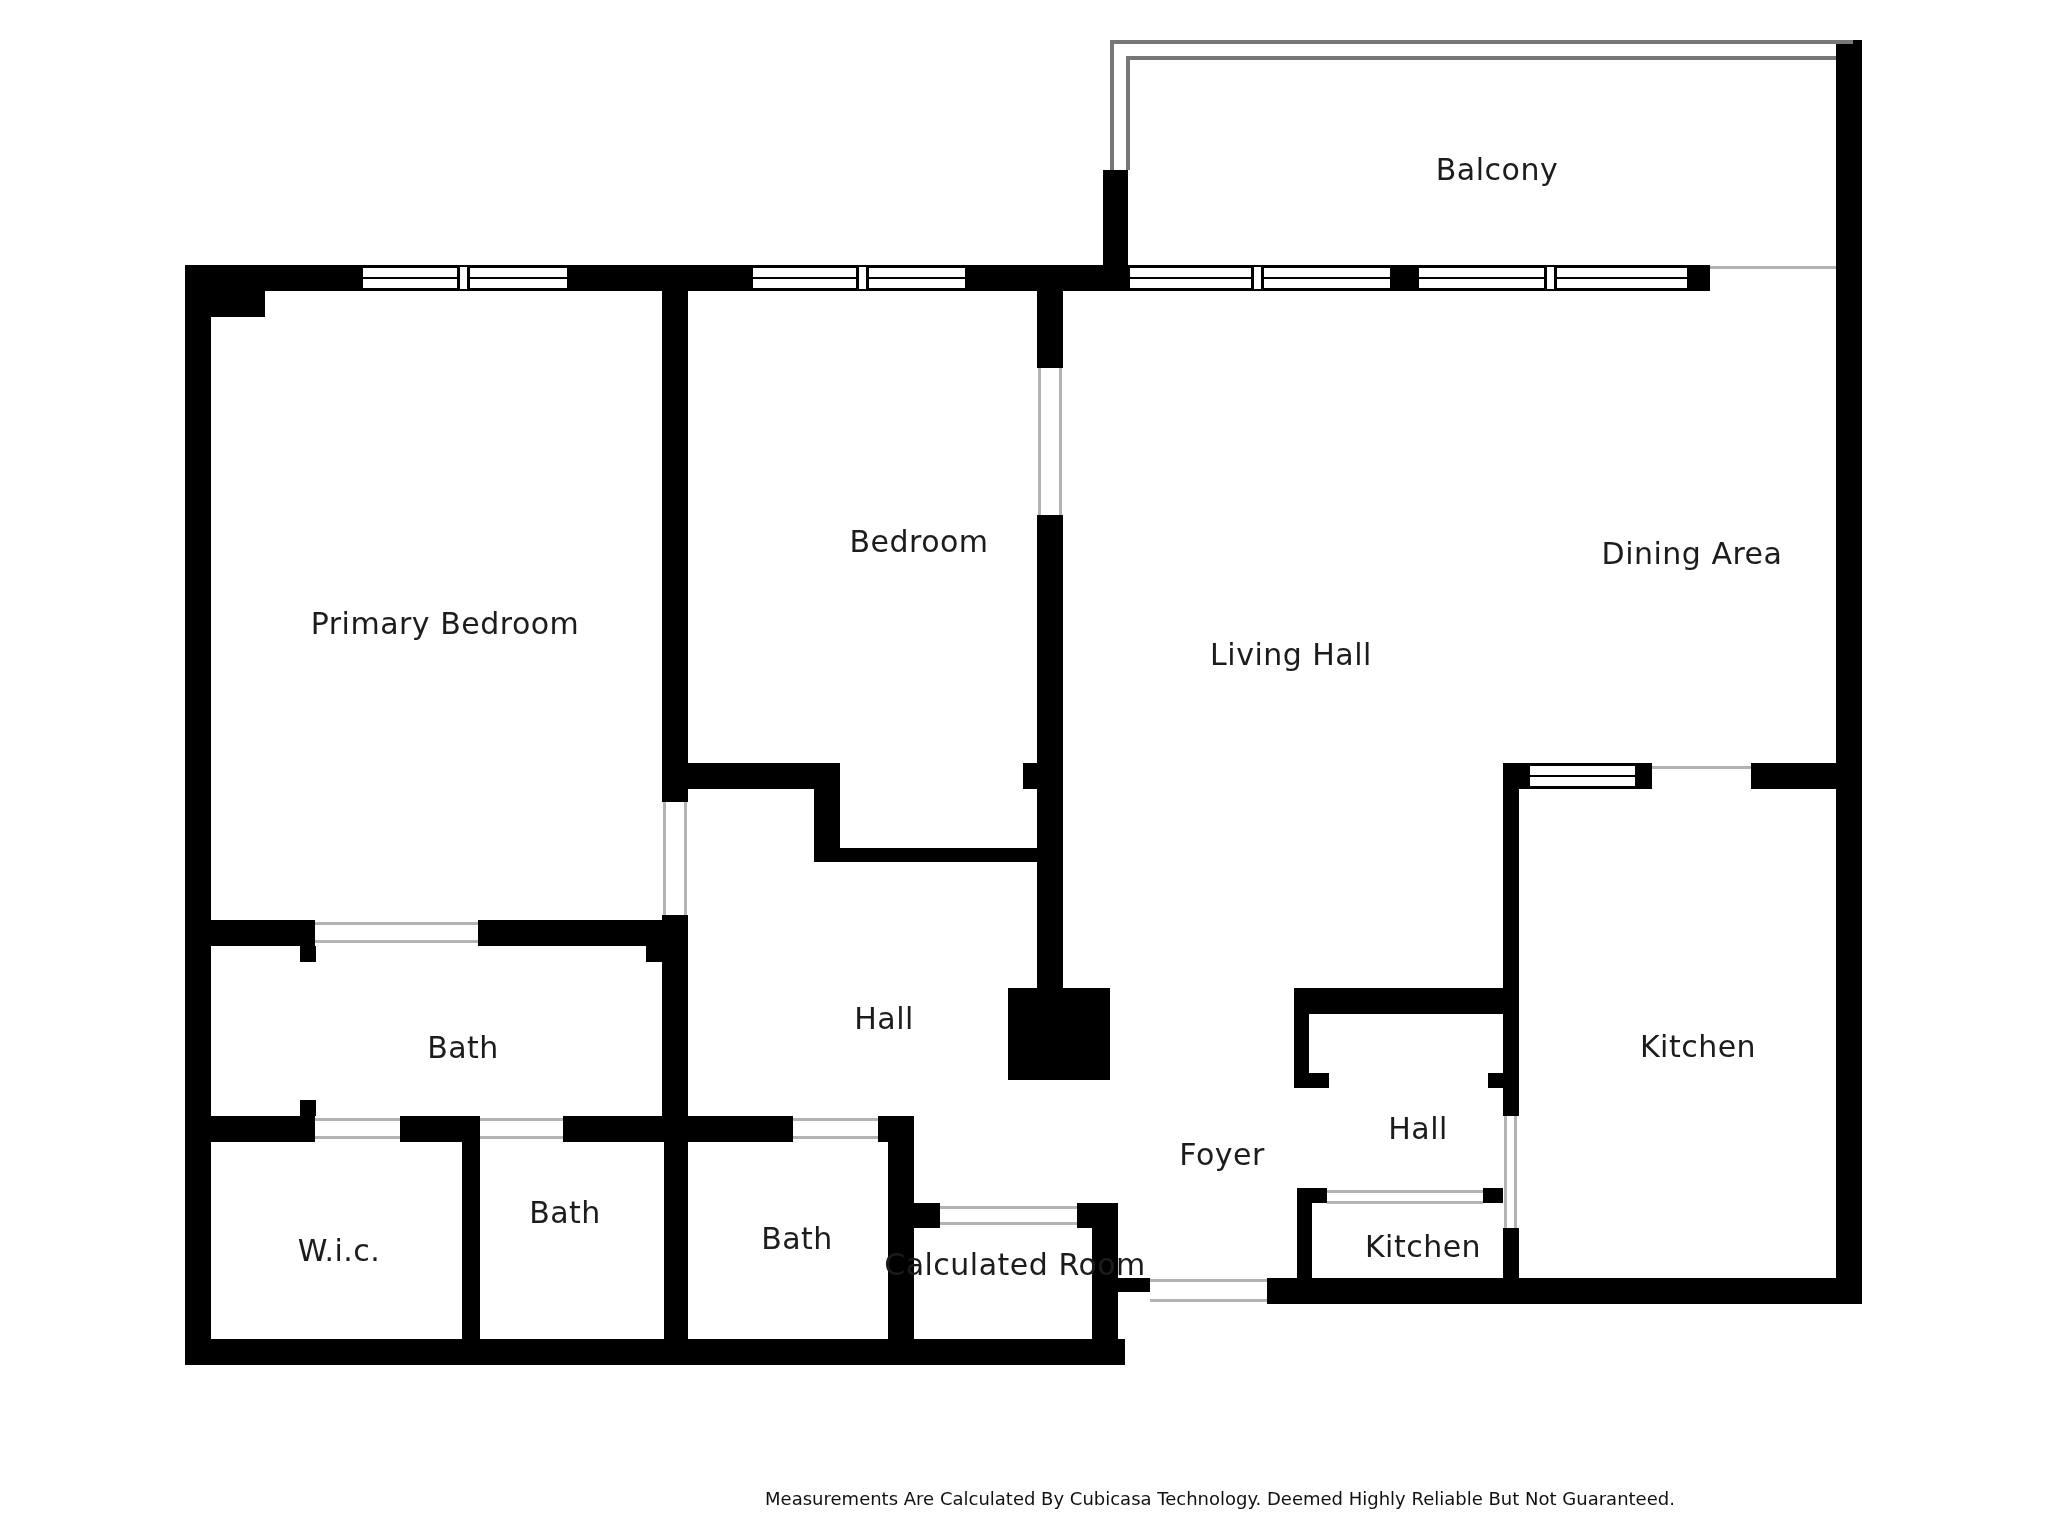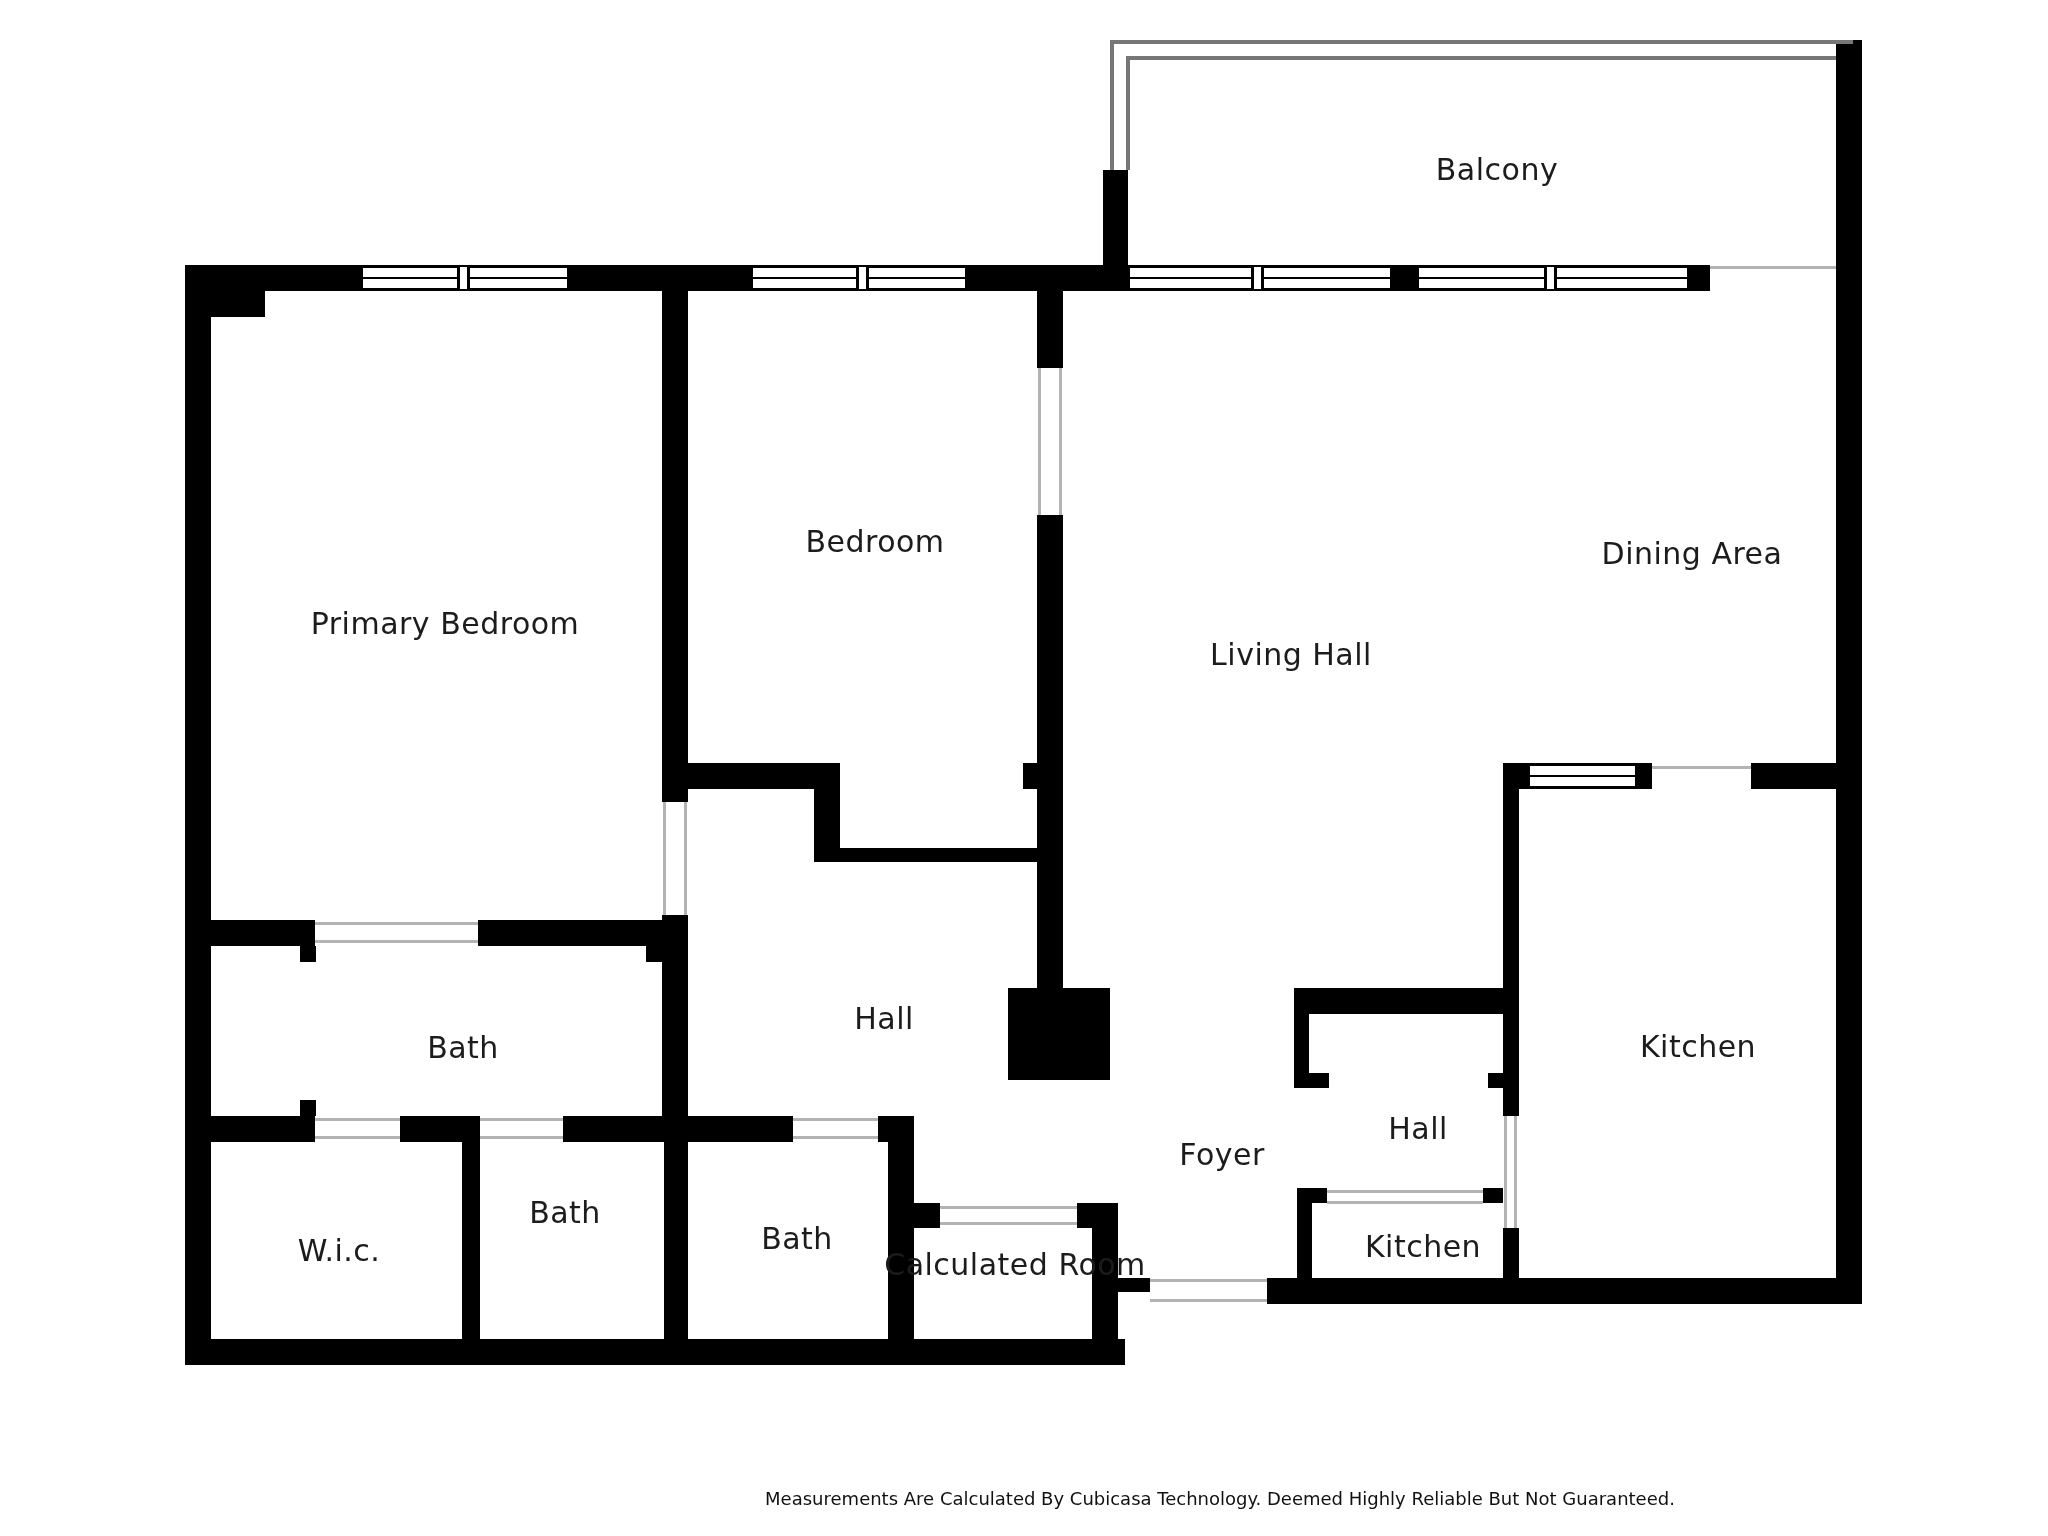--- a/index.html
+++ b/index.html
@@ -127,21 +127,21 @@
   <span class="win" style="left:1416px;top:265px;width:274px">
     <i class="cl"></i>
     <i class="m" style="left:125px"></i>
   </span>
   <span class="win" style="left:1527px;top:763px;width:111px">
     <i class="cl"></i>
   </span>
 
   <div class="lbl" style="left:1497px;top:169px">Balcony</div>
   <div class="lbl" style="left:445px;top:623px">Primary Bedroom</div>
-  <div class="lbl" style="left:875px;top:541px">Bedroom</div>
+  <div class="lbl" style="left:919px;top:541px">Bedroom</div>
   <div class="lbl" style="left:1291px;top:654px">Living Hall</div>
   <div class="lbl" style="left:1692px;top:553px">Dining Area</div>
   <div class="lbl" style="left:1698px;top:1046px">Kitchen</div>
   <div class="lbl" style="left:463px;top:1047px">Bath</div>
   <div class="lbl" style="left:565px;top:1212px">Bath</div>
   <div class="lbl" style="left:797px;top:1238px">Bath</div>
   <div class="lbl" style="left:339px;top:1250px">W.i.c.</div>
   <div class="lbl" style="left:884px;top:1018px">Hall</div>
   <div class="lbl" style="left:1418px;top:1128px">Hall</div>
   <div class="lbl" style="left:1222px;top:1154px">Foyer</div>

